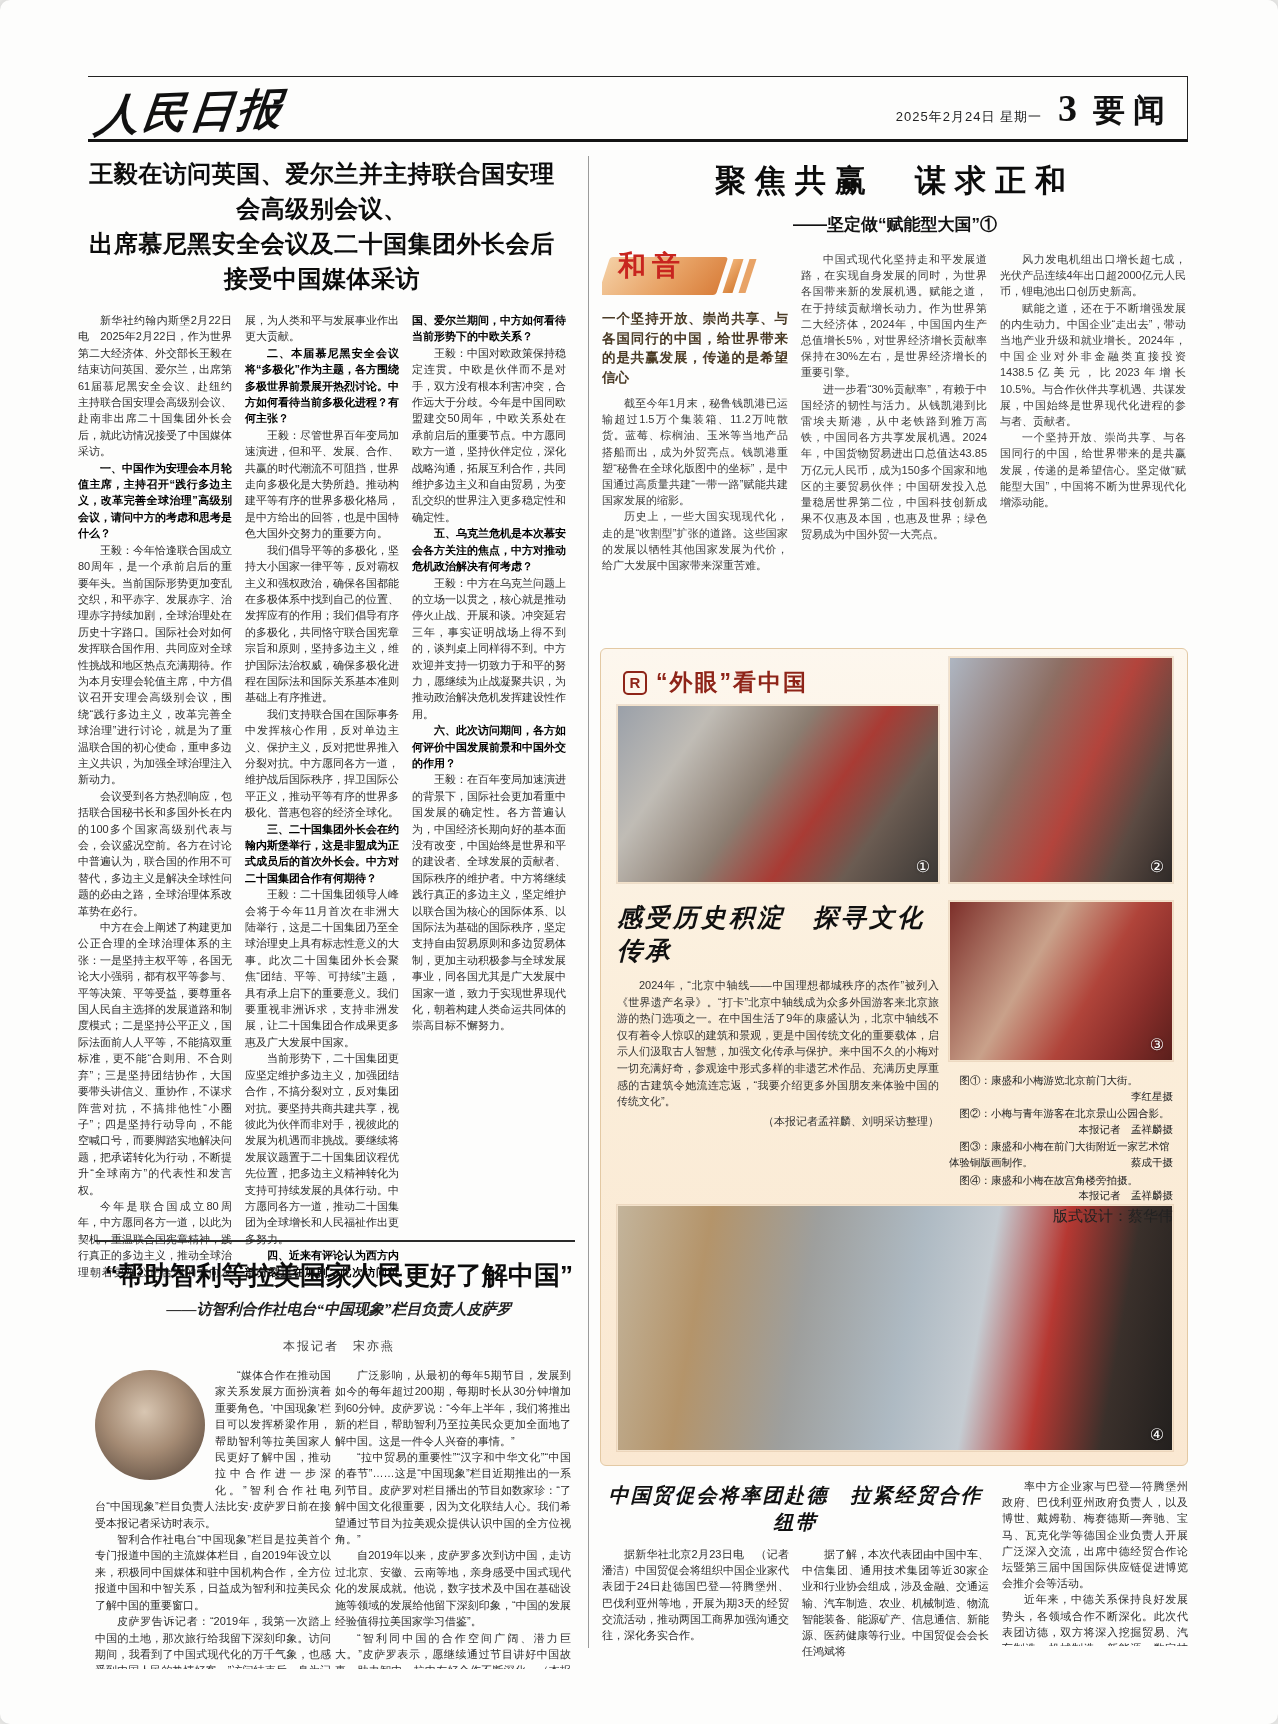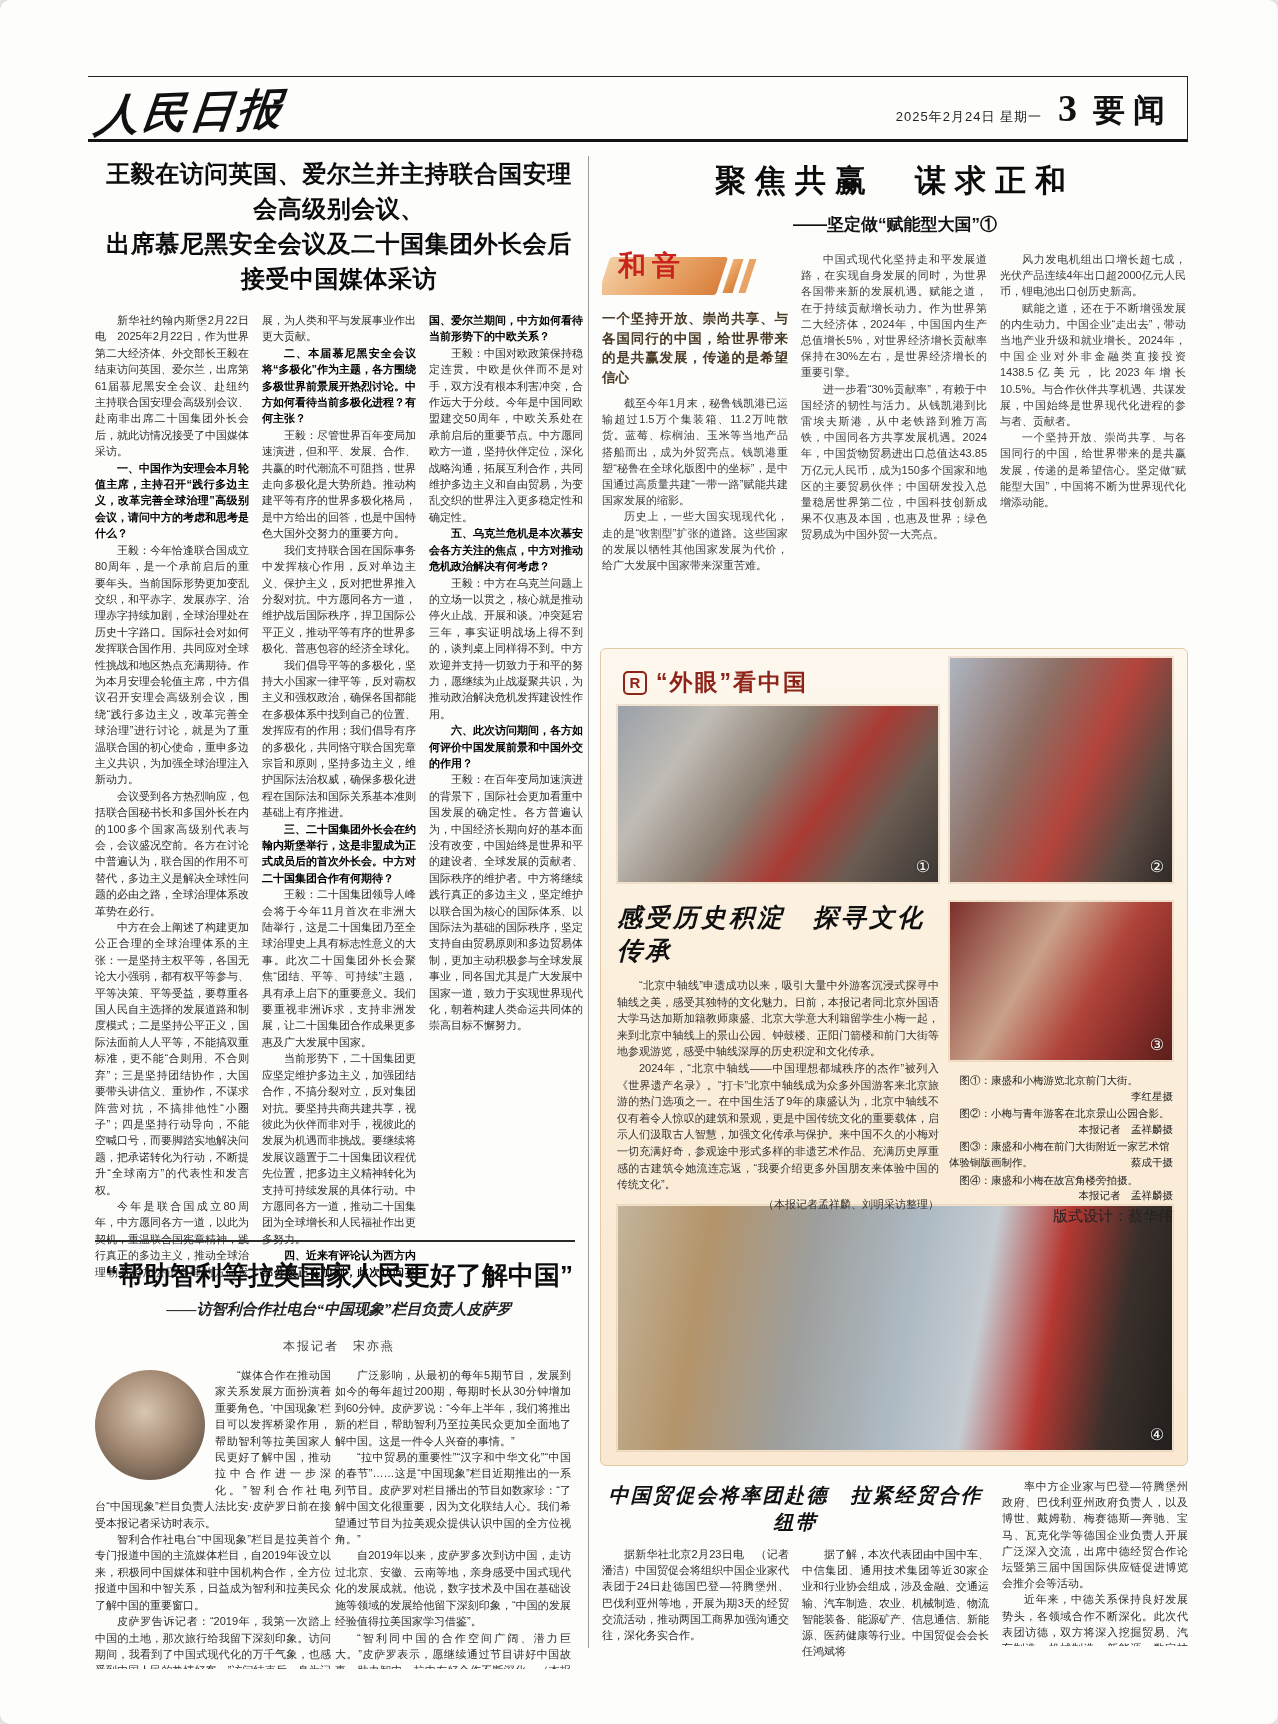--- a/index.html
+++ b/index.html
@@ -27,21 +27,21 @@
   .page-no { font-family:"Liberation Serif", serif; font-size:38px; font-weight:700; color:#111; }
   .section-name { font-size:32px; font-weight:900; letter-spacing:8px; color:#111; }
 
   
   p.para { text-indent:2em; margin:0; }
   .q { font-weight:700; color:#000; }
   .dateline { }
   .credit { float:right; text-indent:0; color:#222; }
 
   
-  .wangyi { position:absolute; left:95px; top:156px; width:488px; }
+  .wangyi { position:absolute; left:78px; top:156px; width:488px; }
   .wy-headline { font-size:24px; font-weight:900; line-height:35px; text-align:center; color:#0c0c0c; letter-spacing:0.5px; }
   .wy-body {
     margin-top:16px; height:988px; overflow:hidden;
     column-count:3; column-gap:13px; column-fill:auto;
     font-size:11px; line-height:16.4px; text-align:justify; color:#2d2d2d;
   }
 
   .rule-left { position:absolute; left:95px; top:1240px; width:480px; height:2px; background:#2a2a2a; }
   .v-divider { position:absolute; left:588px; top:156px; width:1px; height:1492px; background:#9b9b9b; }
 
@@ -147,22 +147,22 @@
     </div>
     <div class="wy-body">
         <p class="para dateline">新华社约翰内斯堡2月22日电　2025年2月22日，作为世界第二大经济体、外交部长王毅在结束访问英国、爱尔兰，出席第61届慕尼黑安全会议、赴纽约主持联合国安理会高级别会议、赴南非出席二十国集团外长会后，就此访情况接受了中国媒体采访。</p>
         <p class="para q">一、中国作为安理会本月轮值主席，主持召开“践行多边主义，改革完善全球治理”高级别会议，请问中方的考虑和思考是什么？</p>
         <p class="para">王毅：今年恰逢联合国成立80周年，是一个承前启后的重要年头。当前国际形势更加变乱交织，和平赤字、发展赤字、治理赤字持续加剧，全球治理处在历史十字路口。国际社会对如何发挥联合国作用、共同应对全球性挑战和地区热点充满期待。作为本月安理会轮值主席，中方倡议召开安理会高级别会议，围绕“践行多边主义，改革完善全球治理”进行讨论，就是为了重温联合国的初心使命，重申多边主义共识，为加强全球治理注入新动力。</p>
         <p class="para">会议受到各方热烈响应，包括联合国秘书长和多国外长在内的100多个国家高级别代表与会，会议盛况空前。各方在讨论中普遍认为，联合国的作用不可替代，多边主义是解决全球性问题的必由之路，全球治理体系改革势在必行。</p>
         <p class="para">中方在会上阐述了构建更加公正合理的全球治理体系的主张：一是坚持主权平等，各国无论大小强弱，都有权平等参与、平等决策、平等受益，要尊重各国人民自主选择的发展道路和制度模式；二是坚持公平正义，国际法面前人人平等，不能搞双重标准，更不能“合则用、不合则弃”；三是坚持团结协作，大国要带头讲信义、重协作，不谋求阵营对抗，不搞排他性“小圈子”；四是坚持行动导向，不能空喊口号，而要脚踏实地解决问题，把承诺转化为行动，不断提升“全球南方”的代表性和发言权。</p>
         <p class="para">今年是联合国成立80周年，中方愿同各方一道，以此为契机，重温联合国宪章精神，践行真正的多边主义，推动全球治理朝着更加公正合理的方向发展，为人类和平与发展事业作出更大贡献。</p>
         <p class="para q">二、本届慕尼黑安全会议将“多极化”作为主题，各方围绕多极世界前景展开热烈讨论。中方如何看待当前多极化进程？有何主张？</p>
         <p class="para">王毅：尽管世界百年变局加速演进，但和平、发展、合作、共赢的时代潮流不可阻挡，世界走向多极化是大势所趋。推动构建平等有序的世界多极化格局，是中方给出的回答，也是中国特色大国外交努力的重要方向。</p>
+        <p class="para">我们倡导平等的多极化，坚持大小国家一律平等，反对霸权主义和强权政治，确保各国都能在多极体系中找到自己的位置、发挥应有的作用；我们倡导有序的多极化，共同恪守联合国宪章宗旨和原则，坚持多边主义，维护国际法治权威，确保多极化进程在国际法和国际关系基本准则基础上有序推进。</p>
         <p class="para">我们支持联合国在国际事务中发挥核心作用，反对单边主义、保护主义，反对把世界推入分裂对抗。中方愿同各方一道，维护战后国际秩序，捍卫国际公平正义，推动平等有序的世界多极化、普惠包容的经济全球化。</p>
-        <p class="para">我们倡导平等的多极化，坚持大小国家一律平等，反对霸权主义和强权政治，确保各国都能在多极体系中找到自己的位置、发挥应有的作用；我们倡导有序的多极化，共同恪守联合国宪章宗旨和原则，坚持多边主义，维护国际法治权威，确保多极化进程在国际法和国际关系基本准则基础上有序推进。</p>
         <p class="para q">三、二十国集团外长会在约翰内斯堡举行，这是非盟成为正式成员后的首次外长会。中方对二十国集团合作有何期待？</p>
         <p class="para">王毅：二十国集团领导人峰会将于今年11月首次在非洲大陆举行，这是二十国集团乃至全球治理史上具有标志性意义的大事。此次二十国集团外长会聚焦“团结、平等、可持续”主题，具有承上启下的重要意义。我们要重视非洲诉求，支持非洲发展，让二十国集团合作成果更多惠及广大发展中国家。</p>
         <p class="para">当前形势下，二十国集团更应坚定维护多边主义，加强团结合作，不搞分裂对立，反对集团对抗。要坚持共商共建共享，视彼此为伙伴而非对手，视彼此的发展为机遇而非挑战。要继续将发展议题置于二十国集团议程优先位置，把多边主义精神转化为支持可持续发展的具体行动。中方愿同各方一道，推动二十国集团为全球增长和人民福祉作出更多努力。</p>
         <p class="para q">四、近来有评论认为西方内部分裂正在加剧，此次访问英国、爱尔兰期间，中方如何看待当前形势下的中欧关系？</p>
         <p class="para">王毅：中国对欧政策保持稳定连贯。中欧是伙伴而不是对手，双方没有根本利害冲突，合作远大于分歧。今年是中国同欧盟建交50周年，中欧关系处在承前启后的重要节点。中方愿同欧方一道，坚持伙伴定位，深化战略沟通，拓展互利合作，共同维护多边主义和自由贸易，为变乱交织的世界注入更多稳定性和确定性。</p>
         <p class="para q">五、乌克兰危机是本次慕安会各方关注的焦点，中方对推动危机政治解决有何考虑？</p>
         <p class="para">王毅：中方在乌克兰问题上的立场一以贯之，核心就是推动停火止战、开展和谈。冲突延宕三年，事实证明战场上得不到的，谈判桌上同样得不到。中方欢迎并支持一切致力于和平的努力，愿继续为止战凝聚共识，为推动政治解决危机发挥建设性作用。</p>
         <p class="para q">六、此次访问期间，各方如何评价中国发展前景和中国外交的作用？</p>
         <p class="para">王毅：在百年变局加速演进的背景下，国际社会更加看重中国发展的确定性。各方普遍认为，中国经济长期向好的基本面没有改变，中国始终是世界和平的建设者、全球发展的贡献者、国际秩序的维护者。中方将继续践行真正的多边主义，坚定维护以联合国为核心的国际体系、以国际法为基础的国际秩序，坚定支持自由贸易原则和多边贸易体制，更加主动积极参与全球发展事业，同各国尤其是广大发展中国家一道，致力于实现世界现代化，朝着构建人类命运共同体的崇高目标不懈努力。</p>
       </div>
@@ -233,21 +233,20 @@
     <div class="photo photo3">
       <span class="badge">③</span>
     </div>
     <div class="photo photo4">
       <span class="badge">④</span>
     </div>
 
     <div class="ganshou">
       <div class="gs-headline">感受历史积淀　探寻文化传承</div>
       <div class="gs-body">
-          <p class="para">“北京中轴线”申遗成功以来，吸引大量中外游客沉浸式探寻中轴线之美，感受其独特的文化魅力。日前，本报记者同北京外国语大学马达加斯加籍教师康盛、北京大学意大利籍留学生小梅一起，来到北京中轴线上的景山公园、钟鼓楼、正阳门箭楼和前门大街等地参观游览，感受中轴线深厚的历史积淀和文化传承。</p>
           <p class="para">2024年，“北京中轴线——中国理想都城秩序的杰作”被列入《世界遗产名录》。“打卡”北京中轴线成为众多外国游客来北京旅游的热门选项之一。在中国生活了9年的康盛认为，北京中轴线不仅有着令人惊叹的建筑和景观，更是中国传统文化的重要载体，启示人们汲取古人智慧，加强文化传承与保护。来中国不久的小梅对一切充满好奇，参观途中形式多样的非遗艺术作品、充满历史厚重感的古建筑令她流连忘返，“我要介绍更多外国朋友来体验中国的传统文化”。</p>
         </div>
       <div class="gs-attr">（本报记者孟祥麟、刘明采访整理）</div>
     </div>
 
     <div class="captions">
       <span><p class="para">图①：康盛和小梅游览北京前门大街。<span class="credit">李红星摄</span></p><p class="para">图②：小梅与青年游客在北京景山公园合影。<span class="credit">本报记者　孟祥麟摄</span></p><p class="para">图③：康盛和小梅在前门大街附近一家艺术馆体验铜版画制作。<span class="credit">蔡成干摄</span></p><p class="para">图④：康盛和小梅在故宫角楼旁拍摄。<span class="credit">本报记者　孟祥麟摄</span></p></span>
       <div class="design-credit">版式设计：蔡华伟</div>
     </div>
   </div>

